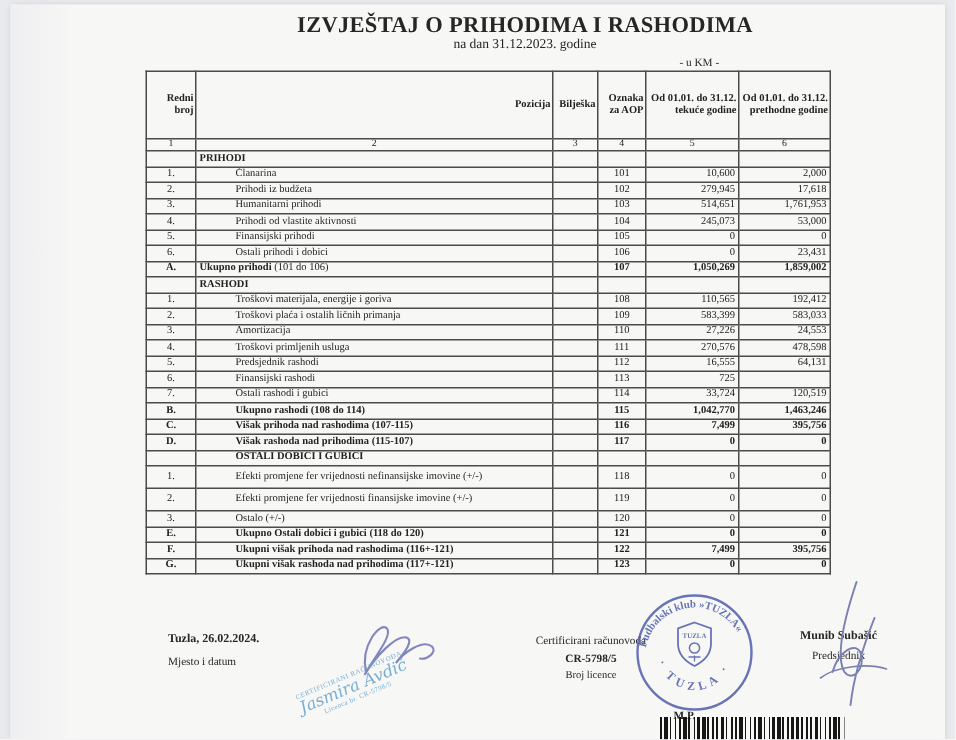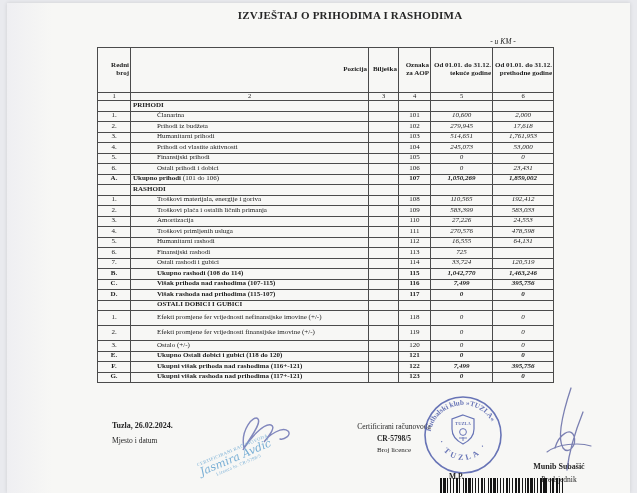--- a/index.html
+++ b/index.html
@@ -5,55 +5,55 @@
   html,body{margin:0;padding:0;}
   .stage{position:relative;width:637px;height:493px;background:#e9eaee;overflow:hidden;
          font-family:"Liberation Serif",serif;color:#262626;}
   .sheet{position:absolute;left:7px;top:3px;width:623px;height:490px;background:#f7f7f5;
          box-shadow:0 0 4px rgba(0,0,0,.12);}
   .sheet::before{content:"";position:absolute;left:0;top:0;width:45px;height:100%;
          background:linear-gradient(90deg,#efeff2,rgba(247,247,245,0));}
 
   
   .title{position:absolute;left:130px;top:9px;width:440px;text-align:center;
-         font-weight:bold;font-size:11px;letter-spacing:.2px;}
+         font-weight:bold;font-size:15px;letter-spacing:.2px;}
   .subtitle{position:absolute;left:130px;top:24px;width:440px;text-align:center;font-size:9px;}
-  .km-note{position:absolute;left:453px;top:37px;width:100px;text-align:center;font-size:7.5px;font-style:italic;}
+  .km-note{position:absolute;left:453px;top:37px;width:100px;text-align:left;font-size:7.5px;}
 
   
   table.report{position:absolute;left:97px;top:47px;width:456px;border-collapse:collapse;
          table-layout:fixed;font-size:7px;color:#222;}
   .report th,.report td{border:1px solid #4b4b4b;padding:0 2px;overflow:hidden;
          white-space:normal;line-height:1.12;}
   .report thead th{font-weight:bold;text-align:right;vertical-align:middle;height:42px;
          font-size:7px;padding:1px 1px;}
   .report tr.colnums td{height:7px;font-size:6.5px;text-align:center;line-height:1;}
   .report tbody td{height:9.5px;white-space:nowrap;vertical-align:middle;}
   .report tbody tr.tall td{height:14px;}
   .c-num{text-align:center;}
   .c-poz.ind{padding-left:26px;}
   .c-aop{text-align:center;}
-  .c-val{text-align:center;padding-right:3px;font-style:italic;}
+  .c-val{text-align:right;padding-right:3px;}
   tr.section .lbl{font-weight:bold;}
   tr.total td{font-weight:bold;}
   tr.total .sfx{font-weight:normal;}
 
   
   .place-date{position:absolute;left:112px;top:421px;font-weight:bold;font-size:8px;}
   .place-label{position:absolute;left:112px;top:436px;font-size:7.5px;}
 
   .acct-block{position:absolute;left:315px;top:419px;width:158px;text-align:center;}
   .acct-name{font-weight:bold;font-size:8px;}
   .acct-title{font-size:7.5px;margin-top:3px;}
   .acct-license{font-weight:bold;font-size:7.5px;margin-top:3px;}
   .acct-license-label{font-size:7px;margin-top:3px;}
 
   .mp{position:absolute;left:449px;top:461px;font-weight:bold;font-size:7.5px;margin-top:11px;}
 
-  .pres-block{position:absolute;left:505px;top:419px;width:108px;text-align:center;margin-top:43px;}
+  .pres-block{position:absolute;left:505px;top:419px;width:108px;text-align:center;}
   .pres-name{font-weight:bold;font-size:8px;}
   .pres-title{font-size:7.5px;margin-top:4px;}
 
   .sig-accountant{position:absolute;left:228px;top:410px;}
   .sig-president{position:absolute;left:525px;top:386px;}
 
   .acc-stamp{position:absolute;left:183px;top:447px;width:105px;text-align:center;
          transform:rotate(-23deg);color:#6ea8d2;opacity:.92;}
   .acc-stamp .s1{font-size:4.6px;letter-spacing:.4px;}
   .acc-stamp .s2{font-size:11px;font-style:italic;font-family:"DejaVu Serif",serif;line-height:1;}
@@ -68,20 +68,21 @@
            #161616 6.5px 7.5px,transparent 7.5px 10px,
            #161616 10px 11px,transparent 11px 12.5px);}
 </style>
 </head>
 <body>
 
 <div class="stage">
   <div class="sheet"></div>
 
   <div class="title">IZVJEŠTAJ O PRIHODIMA I RASHODIMA</div>
+  <div class="subtitle">na dan 31.12.2023. godine</div>
   <div class="km-note">- u KM -</div>
 
   <table class="report">
     <colgroup>
       <col style="width:33px">
         <col style="width:238px">
         <col style="width:30px">
       <col style="width:32px">
         <col style="width:62px">
         <col style="width:61px">
@@ -204,21 +205,21 @@
         <tr class="item">
           <td class="c-num">4.</td>
           <td class="c-poz ind"><span class="lbl">Troškovi primljenih usluga</span></td>
           <td class="c-bil"></td>
           <td class="c-aop">111</td>
           <td class="c-val">270,576</td>
           <td class="c-val">478,598</td>
         </tr>
         <tr class="item">
           <td class="c-num">5.</td>
-          <td class="c-poz ind"><span class="lbl">Humanitarni rashodi</span></td>
+          <td class="c-poz ind"><span class="lbl">Predsjednik rashodi</span></td>
           <td class="c-bil"></td>
           <td class="c-aop">112</td>
           <td class="c-val">16,555</td>
           <td class="c-val">64,131</td>
         </tr>
         <tr class="item">
           <td class="c-num">6.</td>
           <td class="c-poz ind"><span class="lbl">Finansijski rashodi</span></td>
           <td class="c-bil"></td>
           <td class="c-aop">113</td>

